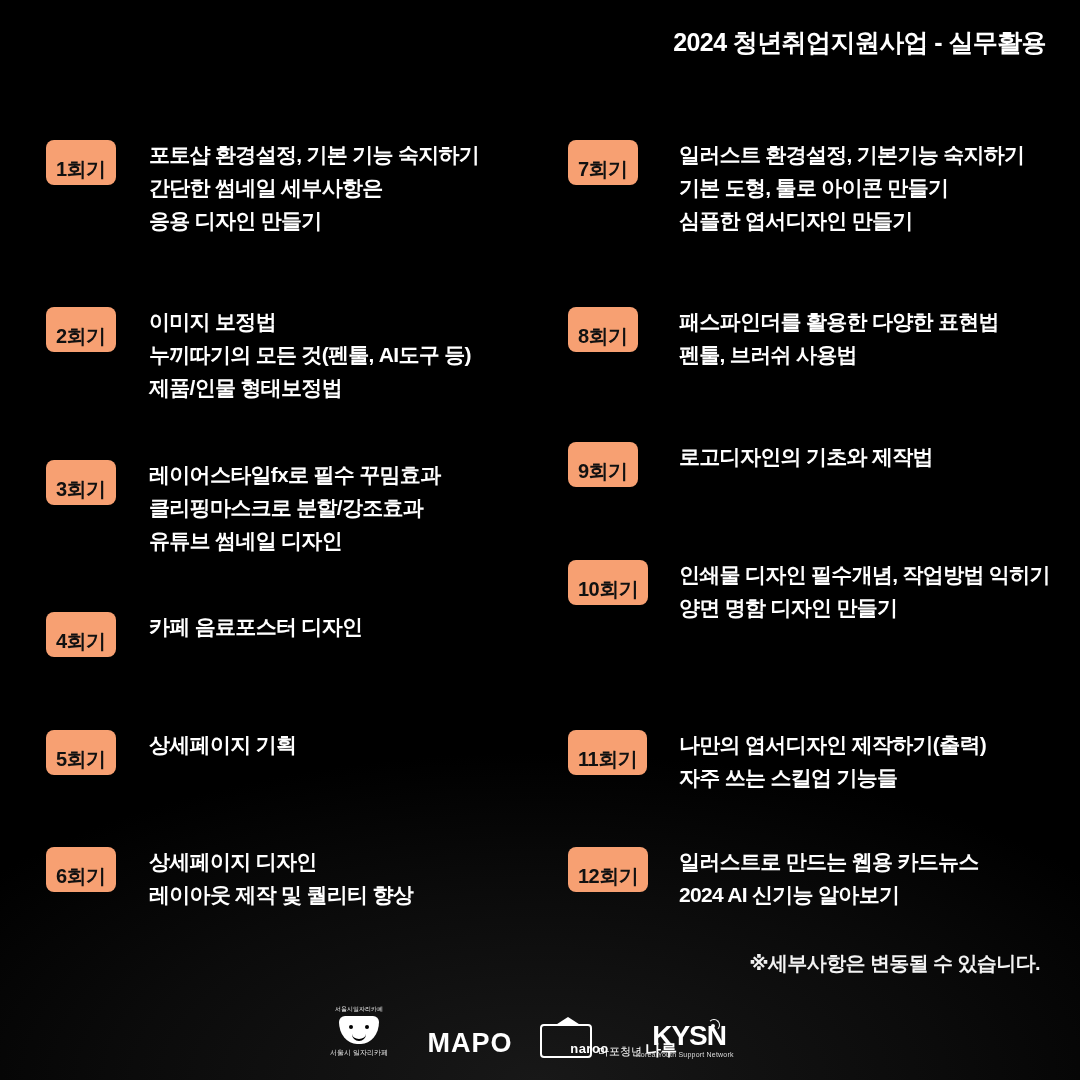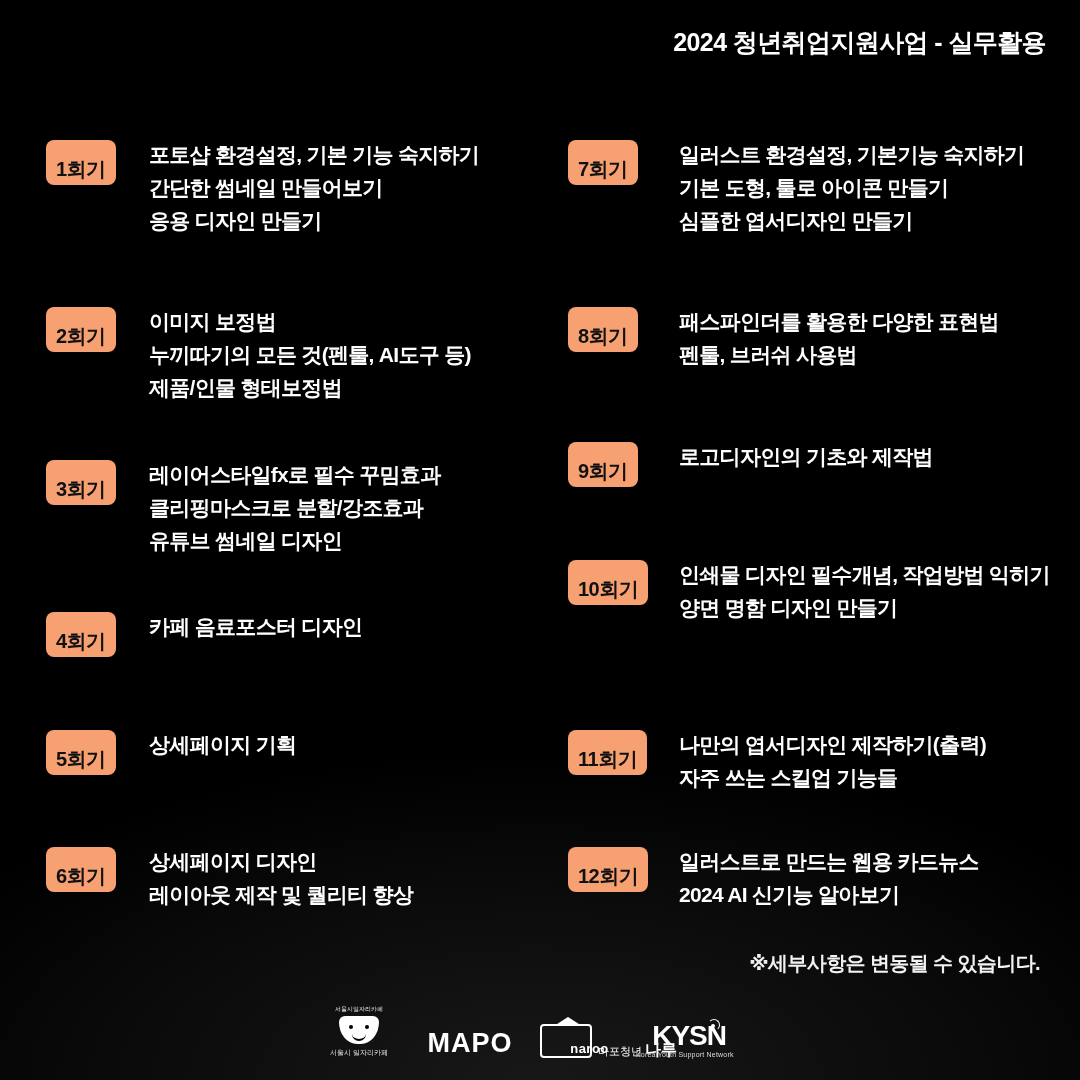--- a/index.html
+++ b/index.html
@@ -270,21 +270,21 @@
   </div>
 
   <div class="columns">
 
     <div class="col col-left">
 
       <div class="session" style="top:0px;">
         <div class="badge">1회기</div>
         <div class="lines">
           <div class="line">포토샵 환경설정, 기본 기능 숙지하기</div>
-          <div class="line">간단한 썸네일 만들어보기</div>
+          <div class="line">간단한 썸네일 세부사항은</div>
           <div class="line">응용 디자인 만들기</div>
         </div>
       </div>
 
       <div class="session" style="top:167px;">
         <div class="badge">2회기</div>
         <div class="lines">
           <div class="line">이미지 보정법</div>
           <div class="line">누끼따기의 모든 것(펜툴, AI도구 등)</div>
           <div class="line">제품/인물 형태보정법</div>

